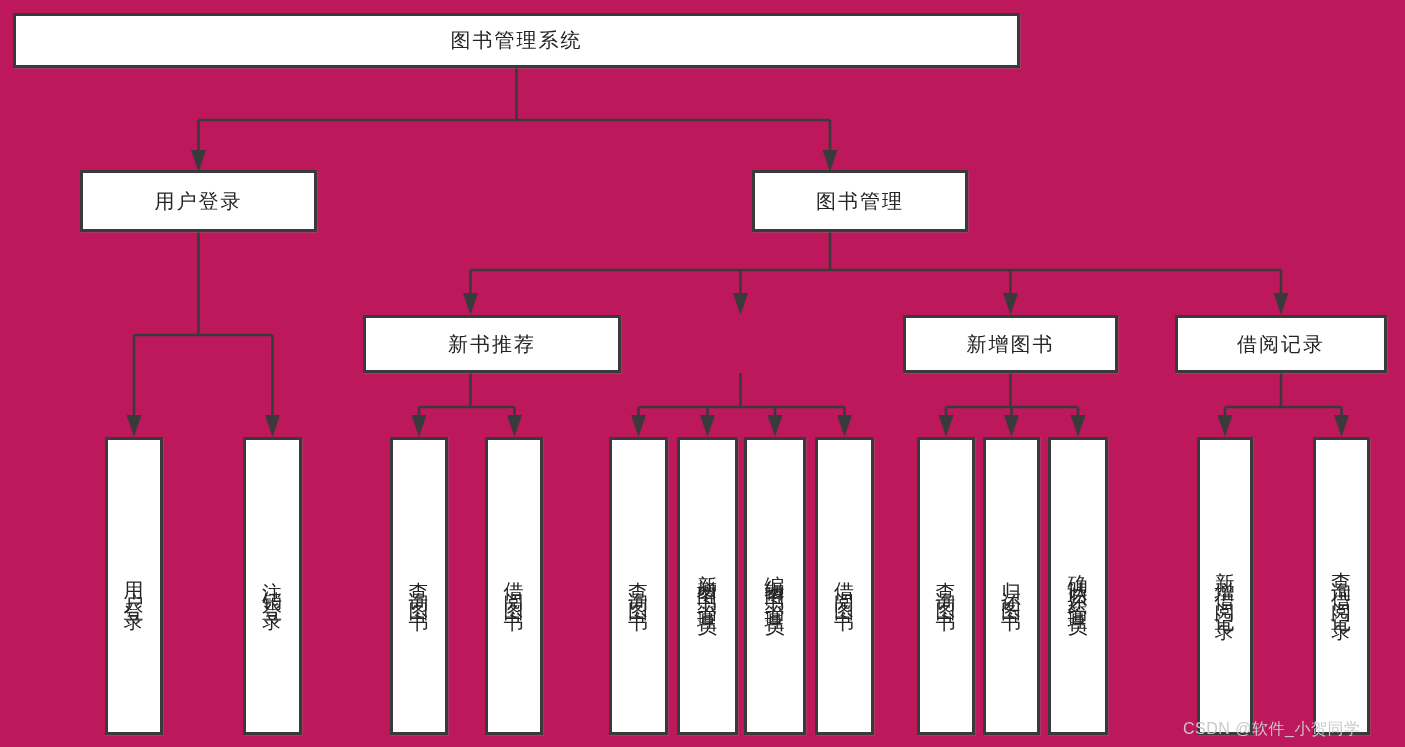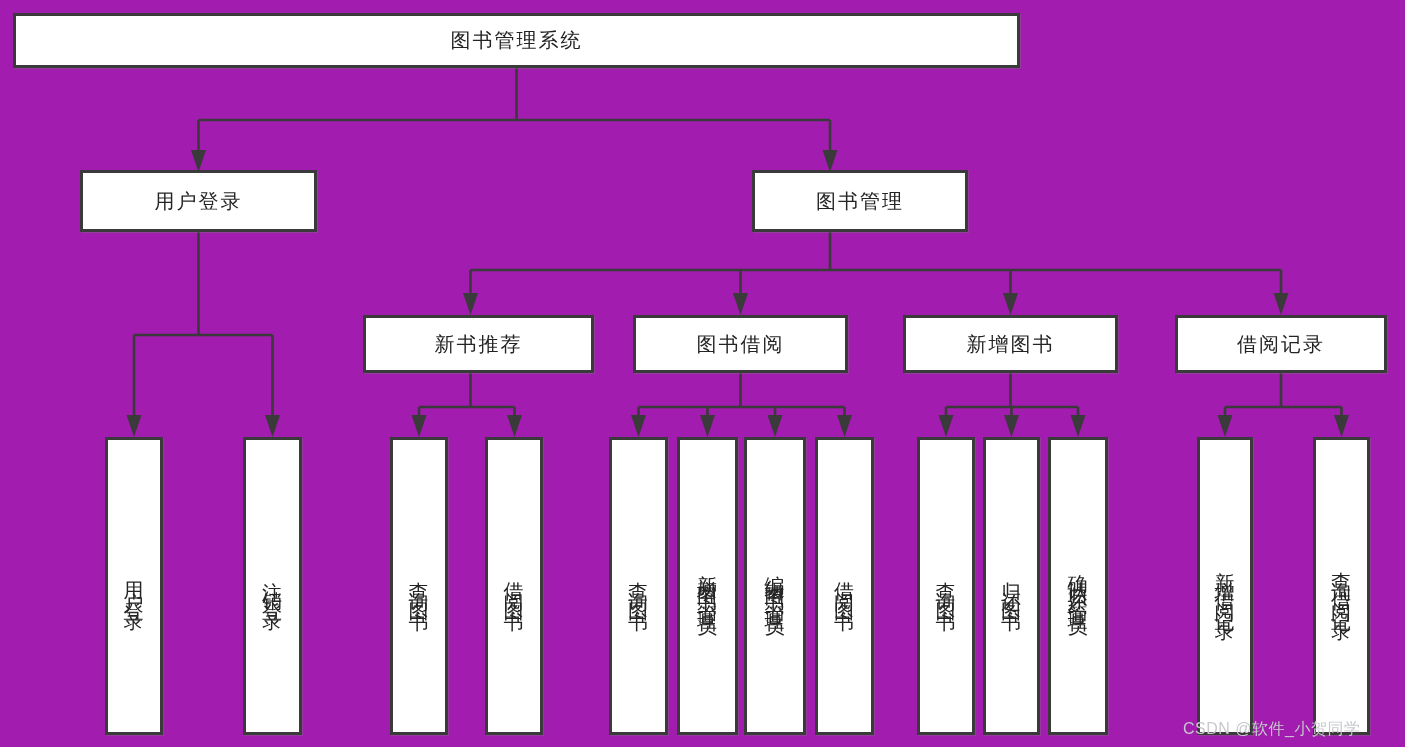--- a/index.html
+++ b/index.html
@@ -1,20 +1,20 @@
 <!DOCTYPE html>
 <html><head>
 <meta charset="utf-8">
 <style>
   html, body { margin: 0; padding: 0; background: #ffffff; }
   .canvas {
     position: relative;
     width: 1405px;
     height: 747px;
-    background: #a21caf;
+    background: #be185d;
     font-family: "Liberation Sans", "DejaVu Sans", sans-serif;
     overflow: hidden;
   }
   svg.connectors {
     position: absolute;
     left: 0; top: 0;
     width: 1405px; height: 747px;
     z-index: 0;
   }
   .node {
@@ -97,25 +97,22 @@
     <span>图书管理系统</span>
   </div>
 
   <div class="node lvl2" style="left:80px; width:237px;">
     <span>用户登录</span>
   </div>
   <div class="node lvl2" style="left:752px; width:216px;">
     <span>图书管理</span>
   </div>
 
-  <div class="node lvl3" style="left:363px; width:231px;">
+  <div class="node lvl3" style="left:363px; width:258px;">
     <span>新书推荐</span>
-  </div>
-  <div class="node lvl3" style="left:633px; width:215px;">
-    <span>图书借阅</span>
   </div>
   <div class="node lvl3" style="left:903px; width:215px;">
     <span>新增图书</span>
   </div>
   <div class="node lvl3" style="left:1175px; width:212px;">
     <span>借阅记录</span>
   </div>
 
   <div class="node leaf" style="left:105px; width:58px;">
     <span>用户登录</span>

